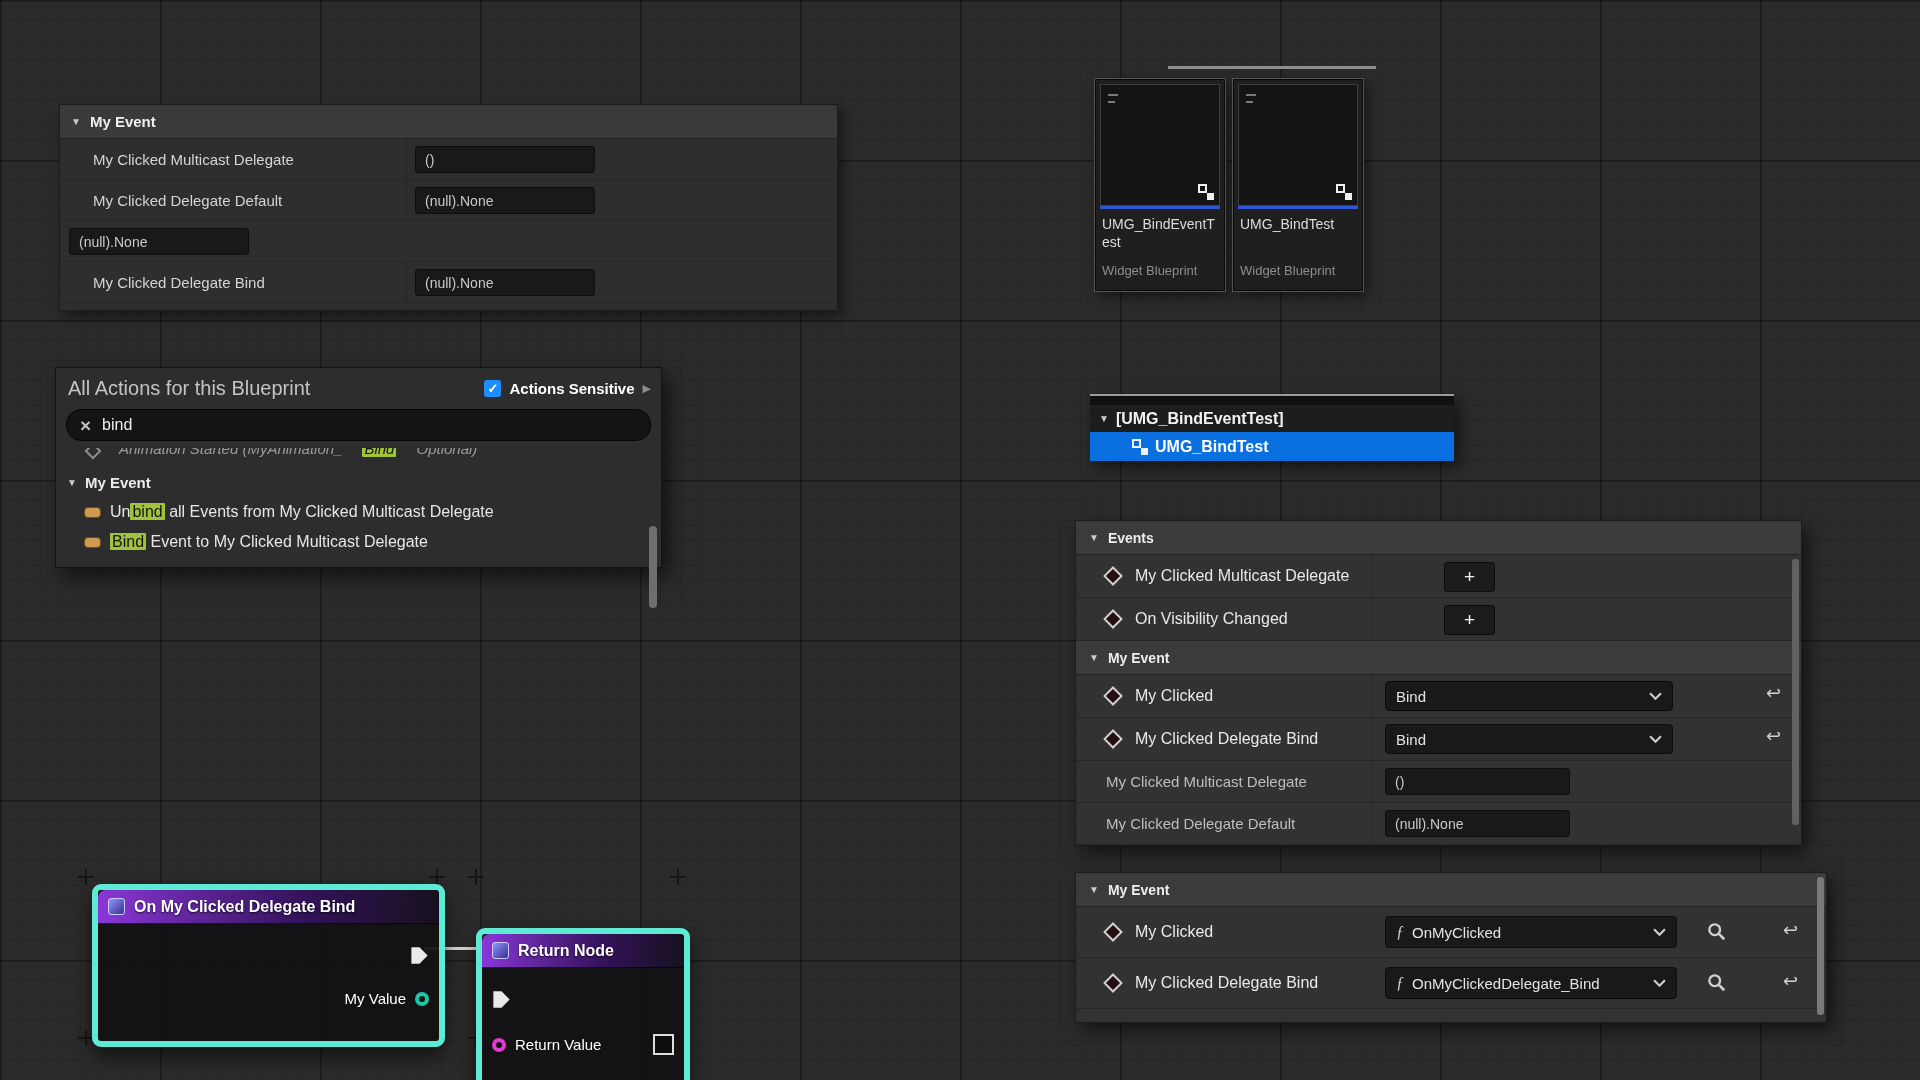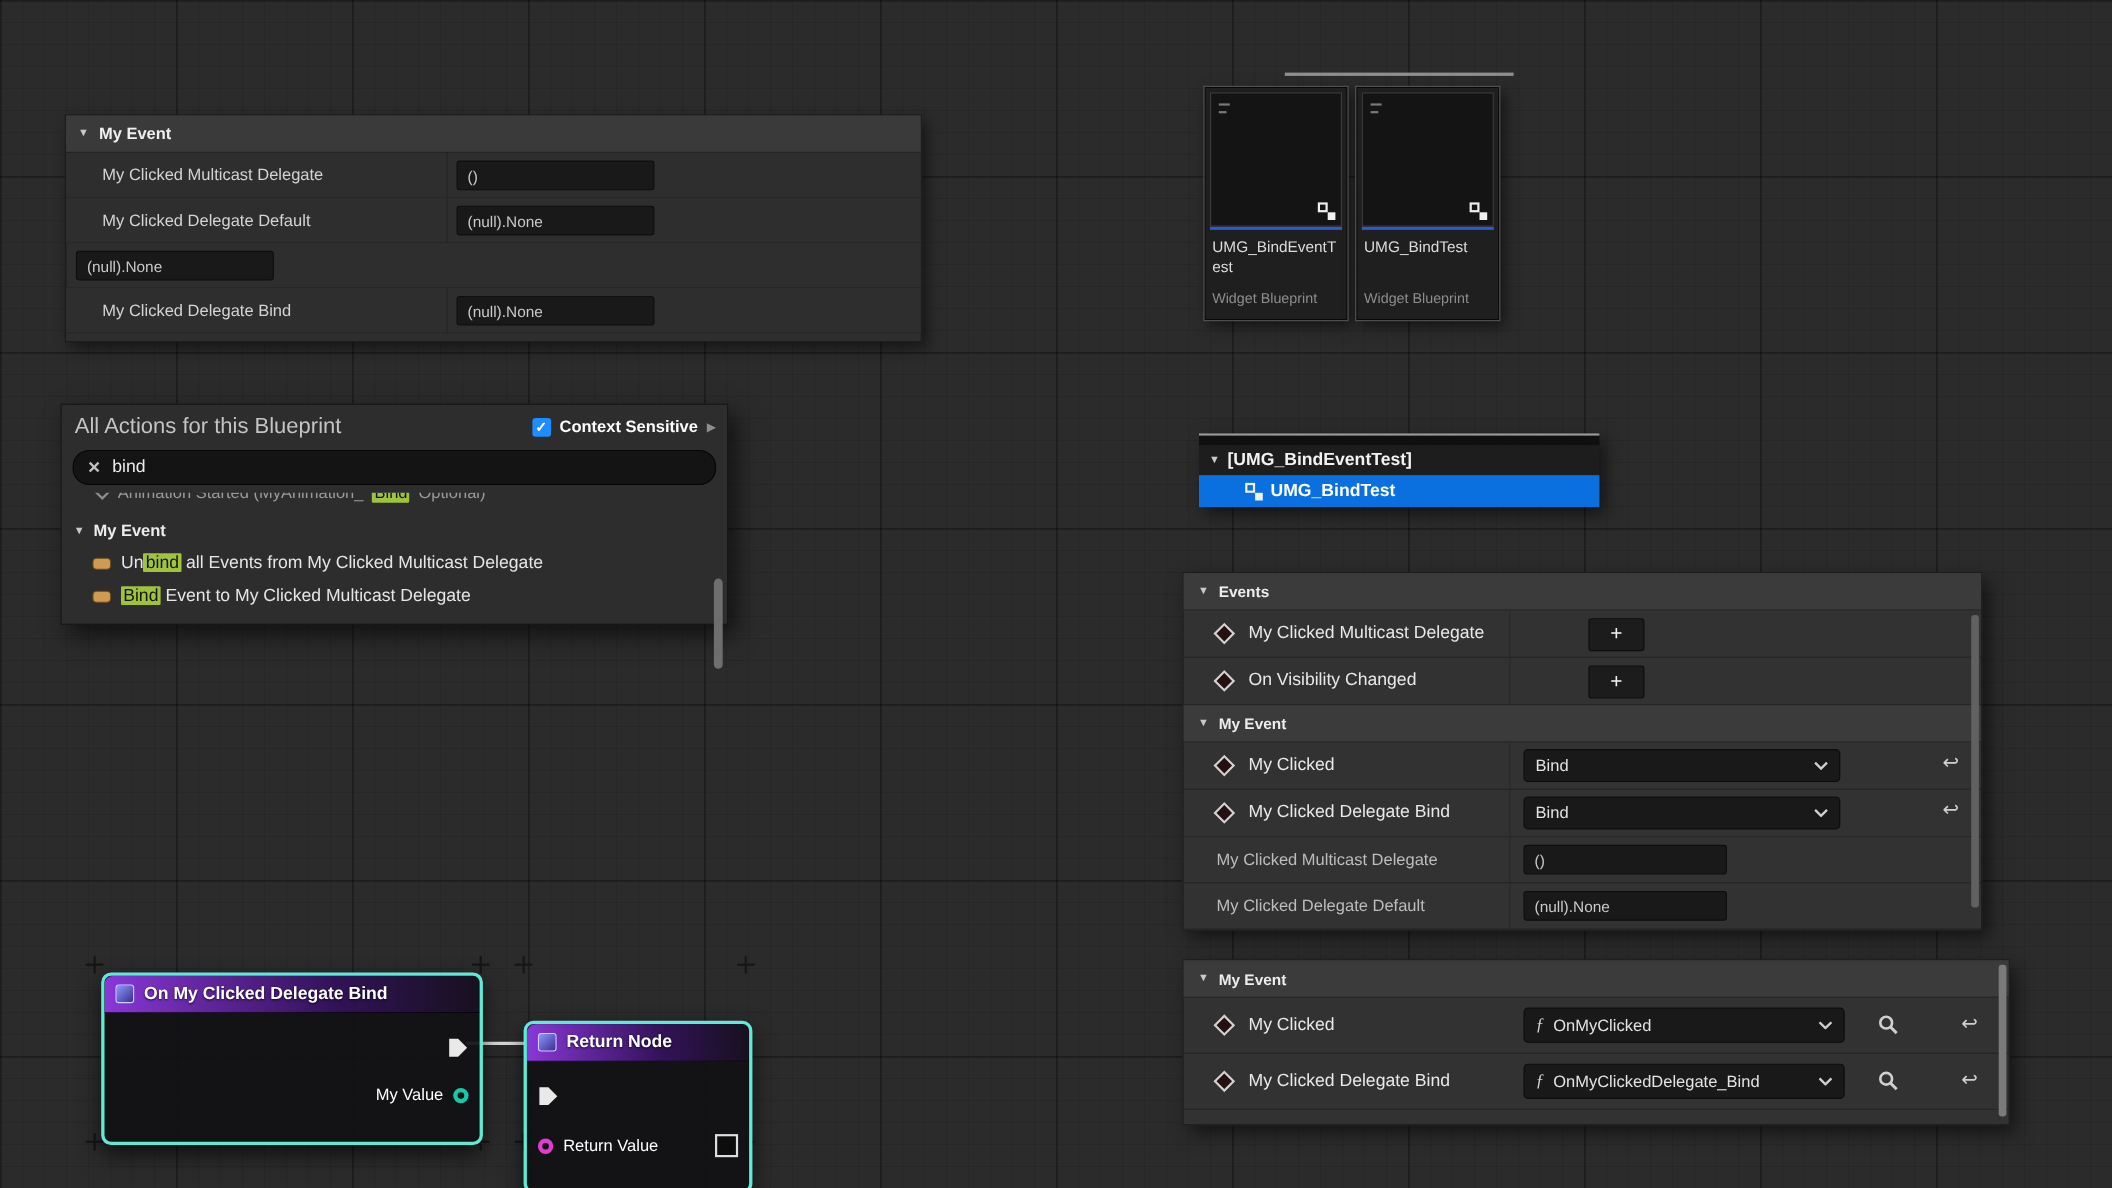--- a/index.html
+++ b/index.html
@@ -38,22 +38,22 @@
   .am-context{display:flex;align-items:center;gap:8px;}
   .checkbox{width:17px;height:17px;background:#1d8dff;border-radius:3px;color:#fff;font-size:13px;
             font-weight:bold;display:flex;align-items:center;justify-content:center;}
   .am-context-label{font-size:15px;font-weight:bold;color:#ffffff;}
   .right-arrow{font-size:11px;color:#8d8d8d;}
   .am-search{margin:5px 10px 7px;height:30px;background:#141414;border:1px solid #050505;border-radius:15px;
              display:flex;align-items:center;padding:0 13px;gap:11px;}
   .close-x{color:#c0c0c0;font-size:19px;font-weight:bold;line-height:1;}
   .am-search-text{color:#ededed;font-size:16px;}
   .am-clipped{height:19px;overflow:hidden;position:relative;}
-  .am-clipped-inner{position:absolute;top:-8px;left:31px;display:flex;align-items:flex-start;gap:8px;
-                    white-space:nowrap;color:#9b9b9b;font-size:15px;}
+  .am-clipped-inner{position:absolute;top:-8px;left:31px;display:flex;align-items:flex-end;gap:20px;
+                    white-space:nowrap;color:#9b9b9b;font-size:15px;font-style:italic;}
   .event-icon-sm{width:8px;height:8px;border:2px solid #8f8f8f;transform:rotate(45deg);flex:0 0 auto;}
   .am-cat{display:flex;align-items:center;gap:8px;padding:7px 0 6px 11px;}
   .am-cat-label{font-size:15px;font-weight:bold;color:#ececec;}
   .am-item{height:30px;display:flex;align-items:center;gap:9px;padding-left:28px;font-size:16px;color:#e6e6e6;white-space:nowrap;}
   .delegate-icon{width:15px;height:9px;border-radius:4px;background:#cf9b52;border:1px solid #6b4c1e;flex:0 0 auto;}
   .hl{background:#9fc43c;color:#141414;padding:0 2px;border-radius:1px;}
   .am-scroll{position:absolute;right:4px;top:158px;width:8px;height:82px;background:#6e6e6e;border-radius:4px;}
 
   
   .cb-topline{position:absolute;left:1168px;top:66px;width:208px;height:3px;background:#8f8f8f;}
@@ -109,21 +109,21 @@
   .dbottom{left:1075px;top:872px;width:752px;background:#323232;border:1px solid #1c1c1c;
            box-shadow:6px 7px 16px rgba(0,0,0,.55);padding-bottom:13px;}
   .brow{height:50px;display:flex;align-items:center;border-bottom:1px solid #262626;position:relative;padding-left:30px;}
   .brow .dropdown{top:9px;width:292px;height:32px;}
   .fn-glyph{font-family:"Liberation Serif", serif;font-style:italic;font-size:16px;color:#cfcfcf;}
   .mag{position:absolute;left:631px;top:15px;width:19px;height:19px;}
   .brow .reset-btn{left:707px;top:14px;}
   .dbottom .vscroll{top:4px;height:138px;background:#7a7a7a;}
 
   
-  .node{position:absolute;border-radius:9px;background:rgba(17,17,19,.93);border:3px solid #5eead4;
+  .node{position:absolute;border-radius:9px;background:rgba(17,17,19,.93);border:6px solid #5eead4;
         box-shadow:0 9px 20px rgba(0,0,0,.6);}
   .node1{left:92px;top:884px;width:341px;height:151px;}
   .node2{left:476px;top:928px;width:202px;height:151px;}
   .node-header{height:33px;border-radius:8px 8px 0 0;display:flex;align-items:center;gap:9px;padding:0 10px;
                background:linear-gradient(90deg,#8a37d8 0%,#5c2496 30%,#33135a 60%,rgba(28,15,44,.45) 100%);
                border-bottom:1px solid rgba(0,0,0,.65);}
   .node-icon{width:17px;height:17px;border-radius:3px;background:linear-gradient(135deg,#8d97ff,#3b2e8f);
              border:1px solid #c9ceff;box-sizing:border-box;flex:0 0 auto;}
   .node-title{font-size:16px;font-weight:bold;color:#fff;text-shadow:0 1px 2px rgba(0,0,0,.8);white-space:nowrap;}
   .exec-pin{position:absolute;width:19px;height:19px;}
@@ -172,21 +172,21 @@
       <div class="field">(null).None</div>
     </div>
   </div>
 </section>
 
 <section class="panel actions-menu">
   <div class="am-titlebar">
     <span class="am-title">All Actions for this Blueprint</span>
     <span class="am-context">
       <span class="checkbox">✓</span>
-      <span class="am-context-label">Context Sensitive</span>
+      <span class="am-context-label">Actions Sensitive</span>
       <span class="right-arrow">▶</span>
     </span>
   </div>
   <div class="am-search">
     <span class="close-x">×</span>
     <span class="am-search-text">bind</span>
   </div>
   <div class="am-clipped">
     <span class="am-clipped-inner">
       <span class="event-icon-sm"></span>

